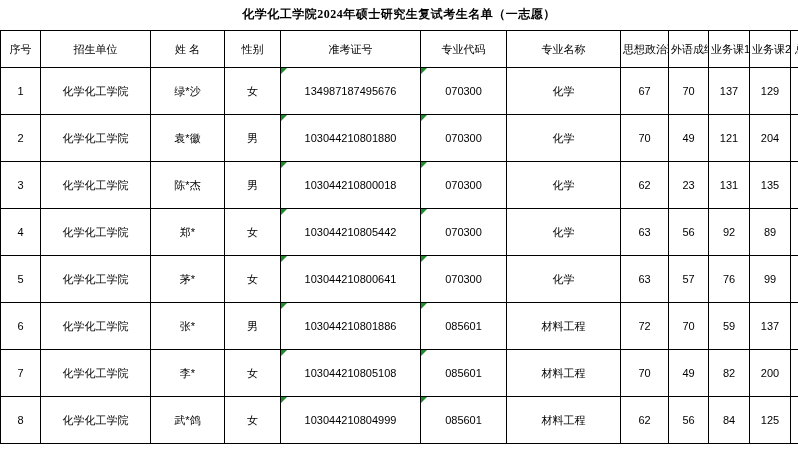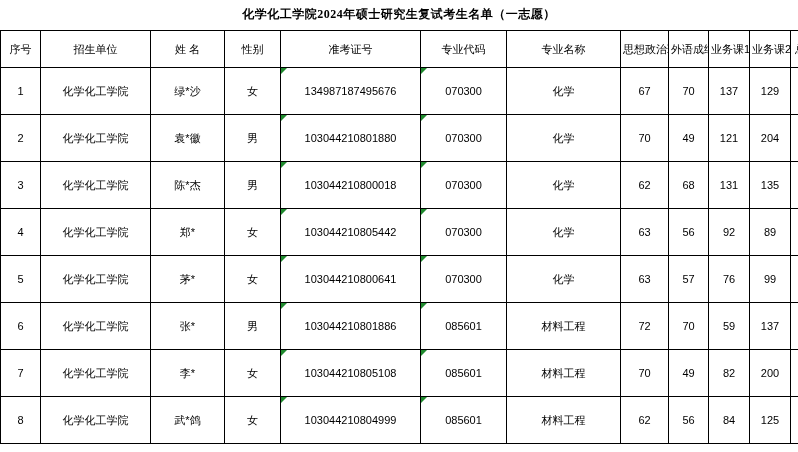--- a/index.html
+++ b/index.html
@@ -153,21 +153,21 @@
       </tr>
       <tr>
         <td>3</td>
         <td>化学化工学院</td>
         <td>陈*杰</td>
         <td>男</td>
         <td class="mark">103044210800018</td>
         <td class="mark">070300</td>
         <td>化学</td>
         <td>62</td>
-        <td>68</td>
+        <td>23</td>
         <td>131</td>
         <td>135</td>
         <td>381</td>
       </tr>
       <tr>
         <td>4</td>
         <td>化学化工学院</td>
         <td>郑*</td>
         <td>女</td>
         <td class="mark">103044210805442</td>

